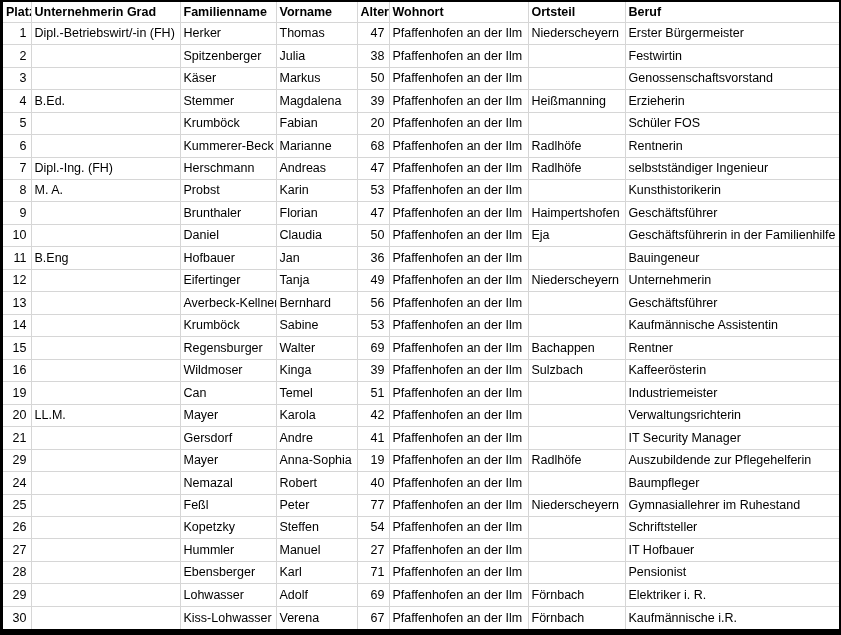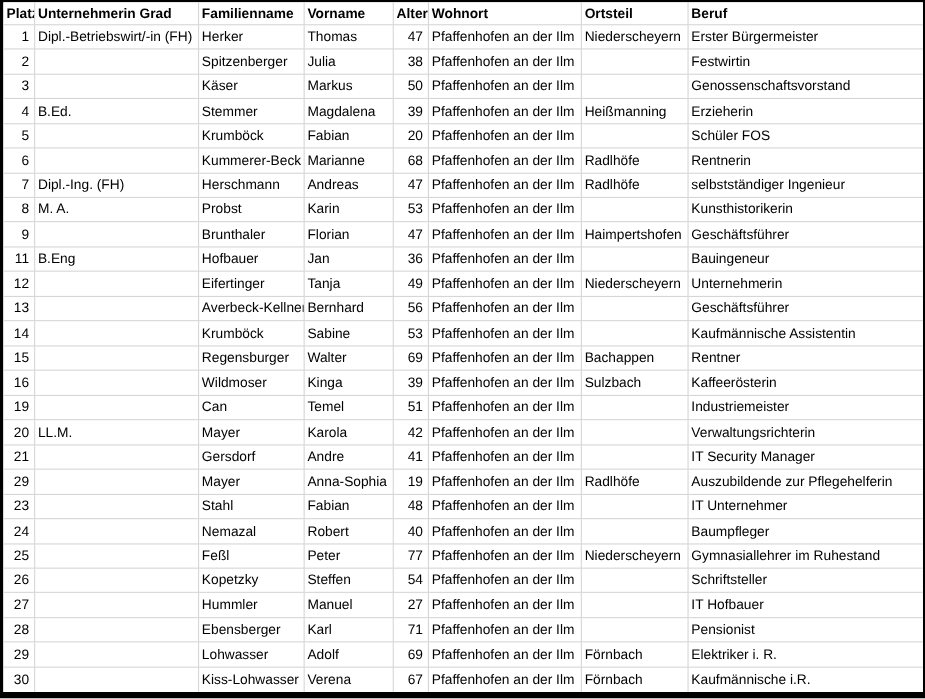--- a/index.html
+++ b/index.html
@@ -173,20 +173,30 @@
           <td>9</td>
           <td></td>
           <td>Brunthaler</td>
           <td>Florian</td>
           <td>47</td>
           <td>Pfaffenhofen an der Ilm</td>
           <td>Haimpertshofen</td>
           <td>Geschäftsführer</td>
         </tr>
         <tr>
+          <td>10</td>
+          <td></td>
+          <td>Daniel</td>
+          <td>Claudia</td>
+          <td>50</td>
+          <td>Pfaffenhofen an der Ilm</td>
+          <td>Eja</td>
+          <td>Geschäftsführerin in der Familienhilfe</td>
+        </tr>
+        <tr>
           <td>11</td>
           <td>B.Eng</td>
           <td>Hofbauer</td>
           <td>Jan</td>
           <td>36</td>
           <td>Pfaffenhofen an der Ilm</td>
           <td></td>
           <td>Bauingeneur</td>
         </tr>
         <tr>
@@ -273,30 +283,20 @@
           <td>29</td>
           <td></td>
           <td>Mayer</td>
           <td>Anna-Sophia</td>
           <td>19</td>
           <td>Pfaffenhofen an der Ilm</td>
           <td>Radlhöfe</td>
           <td>Auszubildende zur Pflegehelferin</td>
         </tr>
         <tr>
-          <td>23</td>
-          <td></td>
-          <td>Stahl</td>
-          <td>Fabian</td>
-          <td>48</td>
-          <td>Pfaffenhofen an der Ilm</td>
-          <td></td>
-          <td>IT Unternehmer</td>
-        </tr>
-        <tr>
           <td>24</td>
           <td></td>
           <td>Nemazal</td>
           <td>Robert</td>
           <td>40</td>
           <td>Pfaffenhofen an der Ilm</td>
           <td></td>
           <td>Baumpfleger</td>
         </tr>
         <tr>

